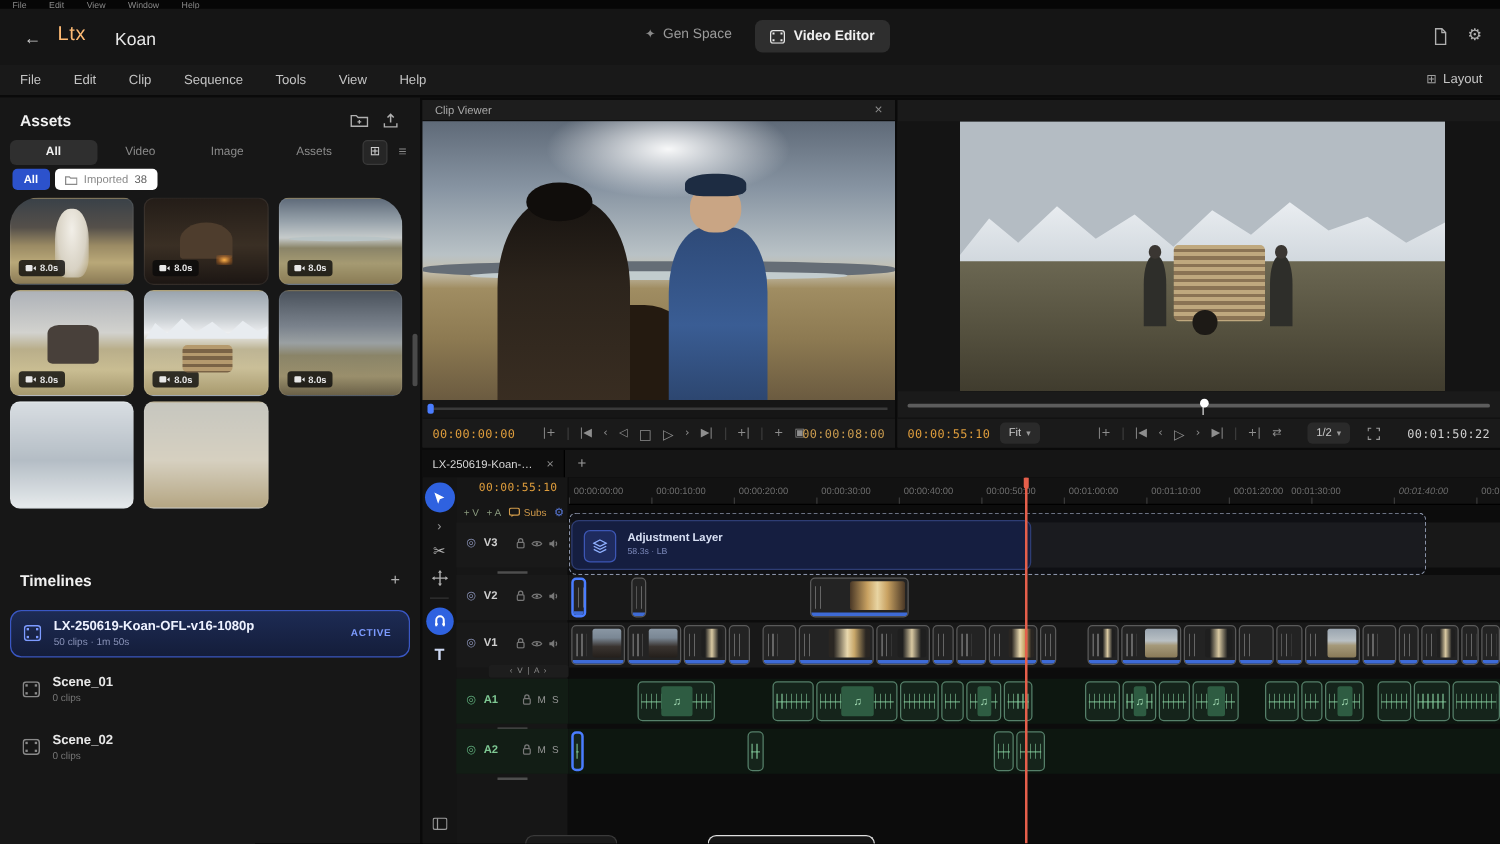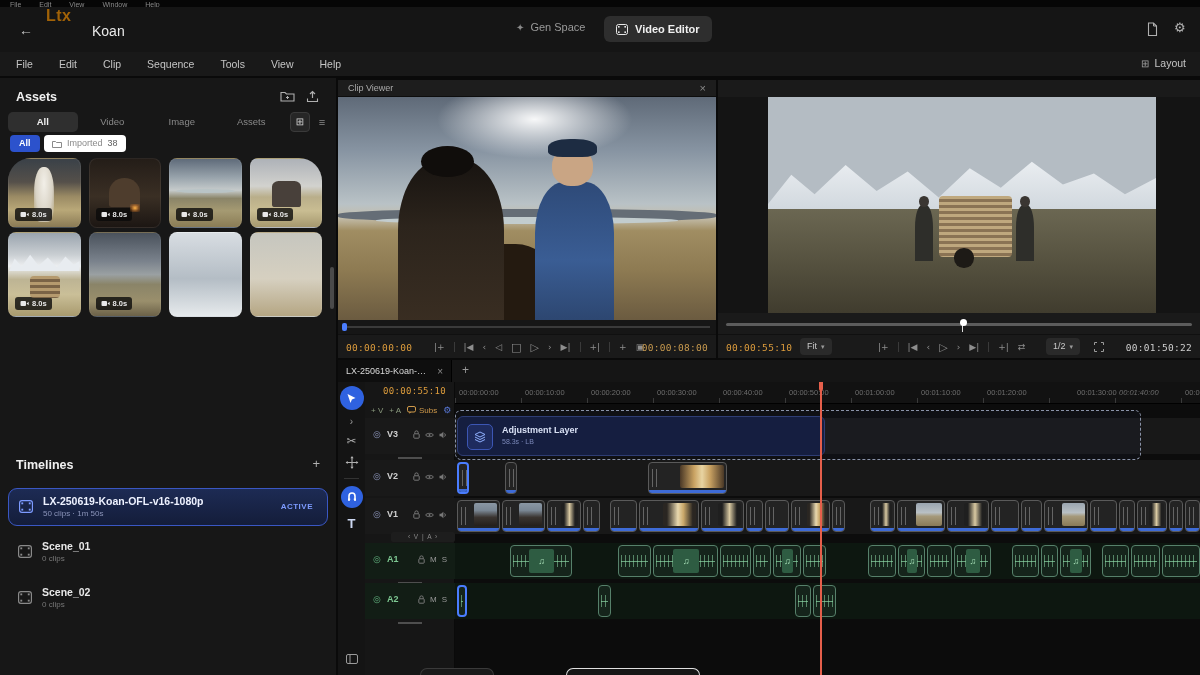--- a/index.html
+++ b/index.html
@@ -10,21 +10,21 @@
     -webkit-font-smoothing:antialiased;
   }
 
   
   #os-bar { position:absolute; top:0; left:0; right:0; height:7px; background:#060606; overflow:hidden; display:flex; gap:18px; padding-left:10px; }
   #os-bar span { font-size:7px; color:#8a8a8a; line-height:8px; transform:translateY(1px); }
 
   
   #top-bar { position:absolute; top:7px; left:0; right:0; height:45px; background:#151515; }
   #back-btn { position:absolute; left:16px; top:13px; width:20px; height:20px; color:#c8c8c8; font-size:14px; text-align:center; line-height:20px; cursor:pointer; }
-  #logo { position:absolute; left:46px; top:0; font-size:16px; font-weight:700; color:#a16207; letter-spacing:.5px; }
+  #logo { position:absolute; left:46px; top:12px; font-size:16px; font-weight:400; color:#fdba74; letter-spacing:.5px; }
   #project-name { position:absolute; left:92px; top:16px; font-size:14px; font-weight:400; color:#e8e8e8; }
   #gen-space { position:absolute; left:516px; top:14px; display:flex; gap:6px; align-items:center; color:#9a9a9a; font-size:11px; cursor:pointer; }
   #gen-space .spark { font-size:10px; color:#8a8a8a; }
   #video-editor-btn { position:absolute; left:604px; top:9px; height:26px; padding:0 12px; background:#2e2e2e; border-radius:6px; display:flex; align-items:center; gap:7px; color:#f0f0f0; font-size:11px; font-weight:700; cursor:pointer; }
   .film-ico { width:12px; height:11px; }
   #hdr-doc { position:absolute; left:1146px; top:15px; cursor:pointer; }
   #hdr-gear { position:absolute; left:1174px; top:13px; font-size:13px; color:#b0b0b0; cursor:pointer; }
 
   
   #menu-bar { position:absolute; top:52px; left:0; right:0; height:26px; background:#191919; border-bottom:2px solid #0a0a0a; display:flex; align-items:center; padding-left:16px; gap:26px; }
@@ -38,21 +38,21 @@
   #asset-folder-btn { position:absolute; left:280px; top:12px; cursor:pointer; }
   #asset-upload-btn { position:absolute; left:306px; top:12px; cursor:pointer; }
   #asset-tabs { position:absolute; left:8px; top:34px; width:278px; height:20px; display:flex; }
   #asset-tabs .atab { flex:1; text-align:center; font-size:9.5px; color:#8a8a8a; line-height:20px; border-radius:5px; cursor:pointer; }
   #asset-tabs .atab.active { background:#2f2f2f; color:#f0f0f0; font-weight:700; }
   #view-grid-btn { position:absolute; left:290px; top:34px; width:20px; height:20px; background:#262626; border:1px solid #3a3a3a; border-radius:4px; color:#d0d0d0; font-size:10px; text-align:center; line-height:18px; cursor:pointer; }
   #view-list-btn { position:absolute; left:314px; top:36px; width:16px; height:16px; color:#8a8a8a; font-size:11px; text-align:center; line-height:16px; cursor:pointer; }
   #chip-all { position:absolute; left:10px; top:57px; height:17px; padding:0 9px; background:#2c52cc; border-radius:4px; color:#fff; font-size:9px; font-weight:700; line-height:17px; cursor:pointer; }
   #chip-imported { position:absolute; left:44px; top:57px; height:17px; padding:0 8px; background:#ffffff; border-radius:4px; color:#8a8a8a; font-size:9px; line-height:17px; display:flex; gap:5px; align-items:center; cursor:pointer; }
   #chip-imported .cnt { color:#5f5f5f; }
-  #asset-grid { position:absolute; left:8px; top:80px; width:314px; height:296px; display:grid; grid-template-columns:1fr 1fr 1fr 1fr; grid-template-rows:70px 85px 86px 60px; gap:4px 8px; overflow:hidden;border-radius:23px; }
+  #asset-grid { position:absolute; left:8px; top:80px; width:314px; height:296px; display:grid; grid-template-columns:1fr 1fr 1fr; grid-template-rows:70px 85px 86px 60px; gap:4px 8px; overflow:hidden;border-radius:23px; }
   .asset-tile { position:relative; border-radius:8px; border:1px solid rgba(255,255,255,.07); overflow:hidden; cursor:pointer; }
   .asset-badge { position:absolute; left:6px; bottom:6px; height:13px; padding:0 5px; background:rgba(10,10,10,.8); border-radius:3px; display:flex; align-items:center; gap:3px; }
   .asset-badge span { font-size:7.5px; color:#e8e8e8; font-weight:700; }
   #asset-scroll { position:absolute; left:330px; top:189px; width:4px; height:42px; background:#4a4a4a; border-radius:2px; cursor:pointer; }
 
   
   .thumb-goat { background:linear-gradient(180deg,#3a4148 0%,#55504a 34%,#9a8a64 55%,#b9a878 75%,#8a7a55 100%); }
   .thumb-goat::before { content:""; position:absolute; left:36%; top:12%; width:28%; height:80%; background:radial-gradient(ellipse at 50% 30%, #f2efe8 0%, #d8d2c4 60%, rgba(200,190,170,0) 100%); border-radius:45% 45% 30% 30%; }
   .thumb-yurt { background:linear-gradient(180deg,#241d18 0%,#3a2f24 55%,#1c1613 100%); }
   .thumb-yurt::before { content:""; position:absolute; left:28%; top:28%; width:44%; height:42%; background:#4e3d2d; border-radius:50% 50% 8% 8%; }
@@ -678,21 +678,21 @@
           <span class="rl" style="left: 268px;">00:00:40:00</span>
           <span class="rtick" style="left: 264px;"></span>
           <span class="rl" style="left: 334px;">00:00:50:00</span>
           <span class="rtick" style="left: 330px;"></span>
           <span class="rl" style="left: 400px;">00:01:00:00</span>
           <span class="rtick" style="left: 396px;"></span>
           <span class="rl" style="left: 466px;">00:01:10:00</span>
           <span class="rtick" style="left: 462px;"></span>
           <span class="rl" style="left: 532px;">00:01:20:00</span>
           <span class="rtick" style="left: 528px;"></span>
-          <span class="rl" style="left: 622px;">00:01:30:00</span>
+          <span class="rl" style="left: 578px;">00:01:30:00</span>
           <span class="rtick" style="left: 594px;"></span>
           <span class="rl" style="left: 664px; font-style: italic;">00:01:40:00</span>
           <span class="rtick" style="left: 660px;"></span>
           <span class="rl" style="left: 730px;">00:01:50:00</span>
           <span class="rtick" style="left: 726px;"></span>
         </div>
       <div id="te-rows">
           <div class="t-row" style="top: 36px;"></div>
           <div class="t-row" style="top: 78px;"></div>
           <div class="t-row" style="top: 116px;"></div>

